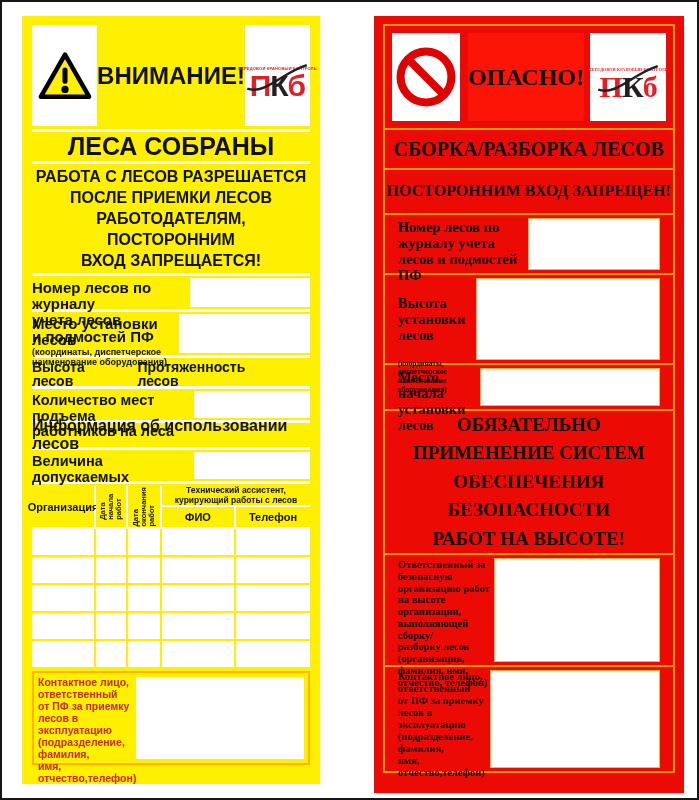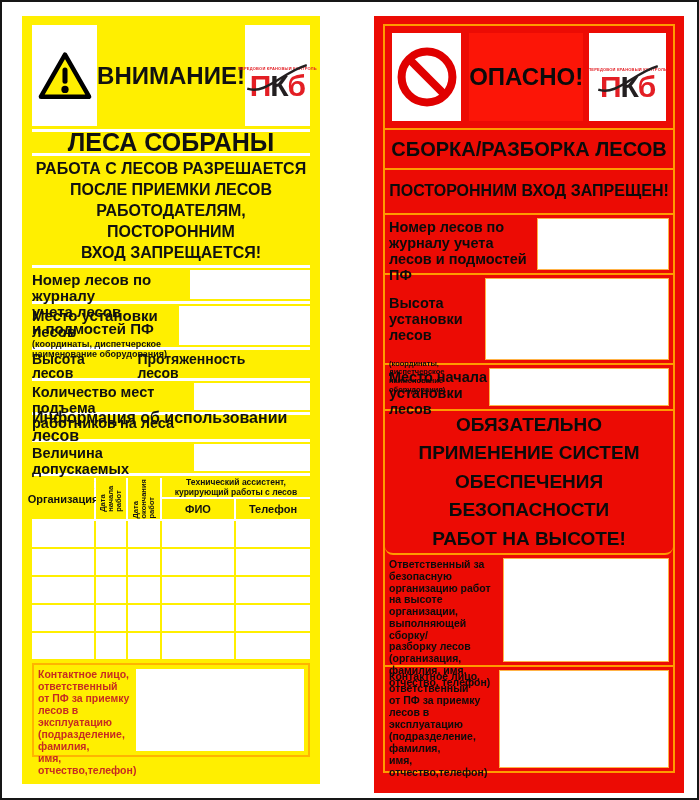--- a/index.html
+++ b/index.html
@@ -24,21 +24,21 @@
   .y-header .mid .word { font-size:24px; font-weight:bold; letter-spacing:0; }
   .y-header .logo-box { background:#fff; width:68px; display:flex; align-items:center; justify-content:center; }
 
   .pkb { position:relative; width:62px; height:50px; display:flex; flex-direction:column; align-items:center; justify-content:flex-end; }
   .pkb .tagline { font-size:4px; font-weight:bold; color:#e31e24; white-space:nowrap; letter-spacing:.2px; }
   .pkb .letters { font-size:30px; font-weight:800; line-height:1; letter-spacing:-1px; }
   .pkb .red { color:#e31e24; }
   .pkb .blk { color:#231f20; }
   .pkb svg.swoosh { position:absolute; left:0; top:8px; width:62px; height:42px; pointer-events:none; }
 
-  .y-banner { height:24px; display:flex; align-items:center; justify-content:center; }
+  .y-banner { height:32px; display:flex; align-items:center; justify-content:center; }
   .y-banner .word { font-size:25px; font-weight:bold; }
 
   .y-notice { height:112px; display:flex; align-items:center; justify-content:center; text-align:center; }
   .y-notice .word { font-size:16px; font-weight:bold; white-space:pre-line; line-height:1.32; }
 
   .y-field { display:flex; align-items:stretch; padding:2px 0; }
   .y-field .lbl { font-size:15px; font-weight:bold; line-height:1.08; flex:1; padding-top:2px; }
   .y-field .sub { font-size:9px; font-weight:bold; line-height:1.1; white-space:pre-line; }
   .white-box { background:#fff; }
   .y-f1 { height:36px; }
@@ -70,47 +70,47 @@
 
   .y-contact { margin-top:4px; border:2px solid #ffb400; padding:4px 4px; display:flex; height:94px; }
   .y-contact .lbl { flex:1; font-size:10.5px; font-weight:bold; color:#c62c22; line-height:1.14; white-space:pre-line; }
   .y-contact .white-box { width:172px; height:82px; }
 
   
   .tag-red {
     position:absolute; left:372px; top:14px; width:310px; height:777px;
     background:#ec0b04; padding:8px 9px 20px 9px; overflow:hidden; color:#0b0b0b;
   }
-  .r-inner { border:2px solid #ff9b00; height:100%; display:flex; flex-direction:column; }
+  .r-inner { border:2px solid #ff9b00; height:100%; display:flex; flex-direction:column;font-family:Liberation Serif, serif; }
   .r-sec { border-bottom:2px solid #ff9b00; }
 
   .r-header { display:flex; align-items:stretch; height:108px; padding:7px; }
   .r-header .icon-box { background:#fff; width:72px; display:flex; align-items:center; justify-content:center; }
   .r-header .mid { flex:1; background:#fc1507; display:flex; align-items:center; justify-content:center; margin:0 6px 0 8px; }
   .r-header .mid .word { font-size:24px; font-weight:bold; }
   .r-header .logo-box { background:#fff; width:80px; display:flex; align-items:center; justify-content:center; }
 
   .r-banner { height:42px; display:flex; align-items:center; justify-content:center; }
   .r-banner .word { font-size:20px; font-weight:bold; }
 
   .r-notice { height:46px; display:flex; align-items:center; justify-content:center; }
   .r-notice .word { font-size:16px; font-weight:bold; }
 
-  .r-field { display:flex; align-items:stretch; padding:3px 4px;justify-content:space-between; }
+  .r-field { display:flex; align-items:stretch; padding:3px 13px;justify-content:space-between; }
   .r-field .lbl { flex:1; font-size:14.5px; font-weight:bold; line-height:1.12; white-space:pre-line; padding-top:1px; }
   .r-field .sub { font-size:7.5px; font-weight:bold; line-height:1.15; white-space:pre-line; }
   .r-field .white-box { border:1px solid #ffb347; }
   .r-f1 { height:60px; }
   .r-f1 .white-box { width:132px; }
   .r-f2 { height:90px; }
   .r-f2 .white-box { width:184px; }
   .r-f3 { height:46px; }
   .r-f3 .white-box { width:180px; }
 
-  .r-mandate { flex:0 0 144px; display:flex; align-items:flex-start; justify-content:center; text-align:center;border-radius:8px; }
+  .r-mandate { flex:0 0 144px; display:flex; align-items:flex-start; justify-content:center; text-align:center; }
   .r-mandate .word { font-size:19px; font-weight:bold; white-space:pre-line; line-height:1.5; }
 
   .r-resp { height:112px; }
   .r-resp .lbl { font-size:10.5px; line-height:1.12; }
   .r-resp .white-box { width:166px; }
   .r-contact { height:104px; border-bottom:none; }
   .r-contact .lbl { font-size:10.5px; line-height:1.14; }
   .r-contact .white-box { width:170px; }
 </style>
 </head>

